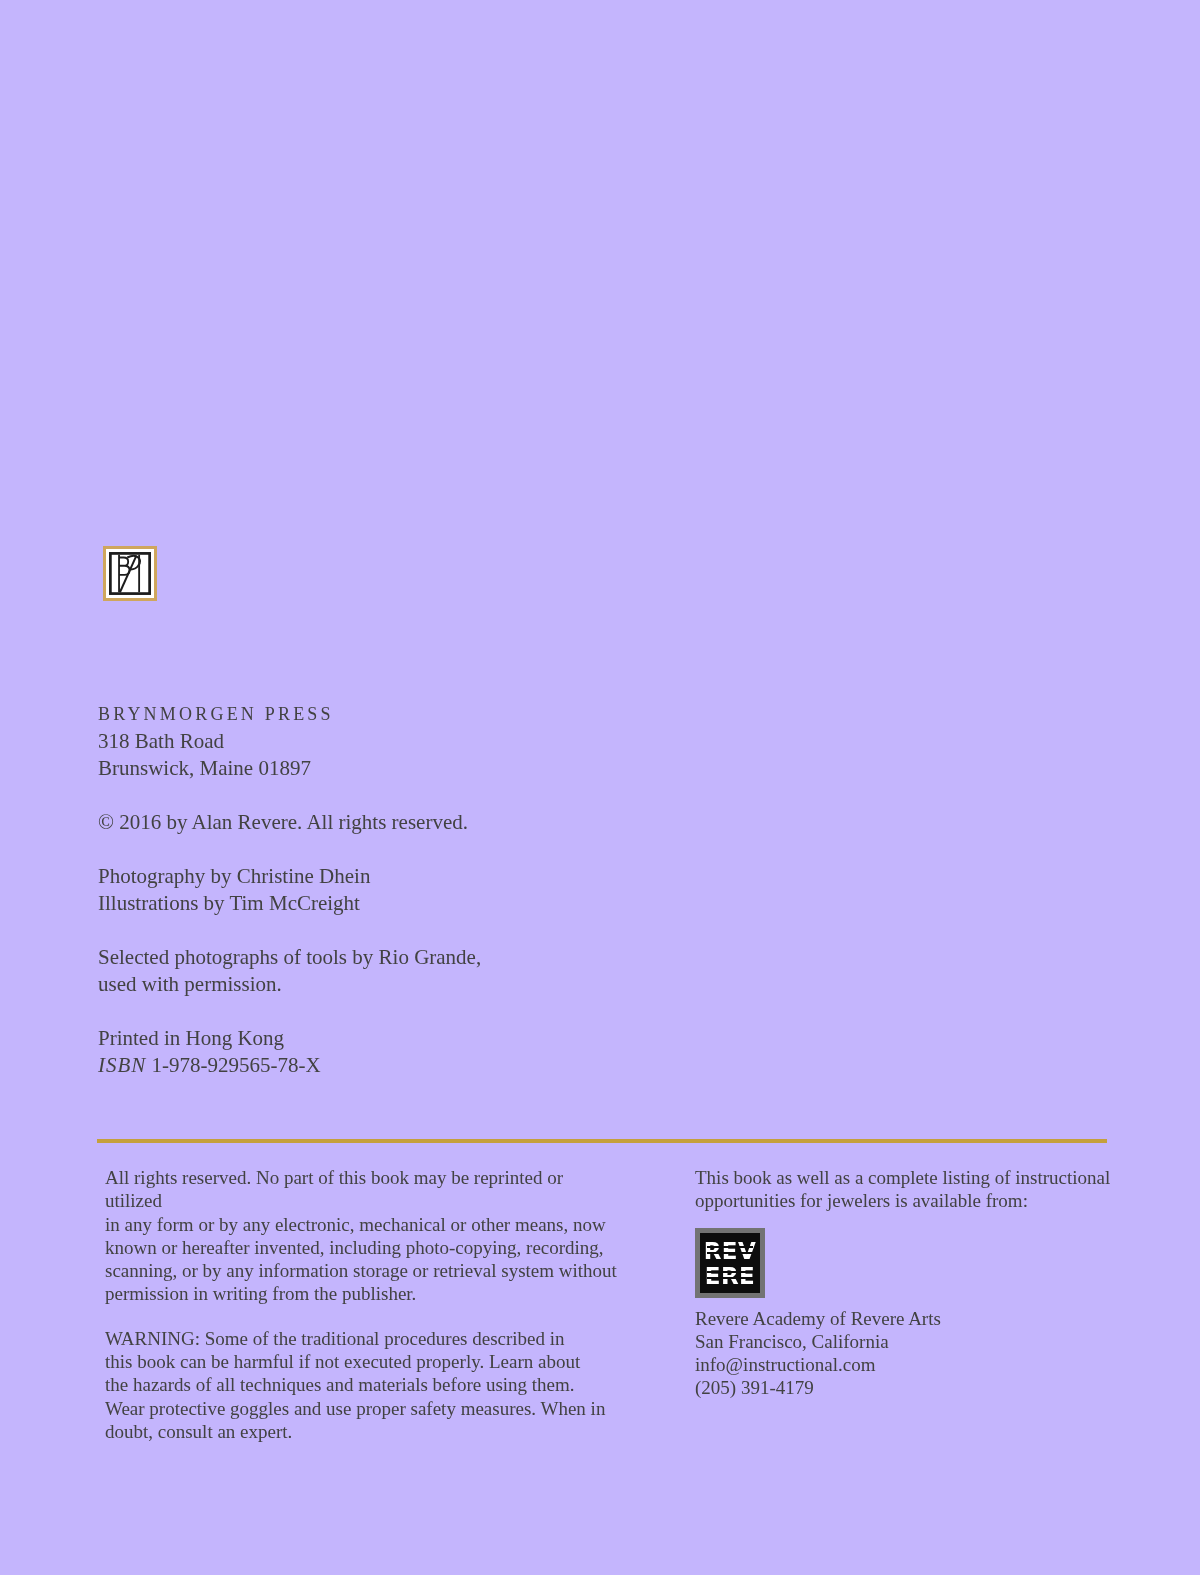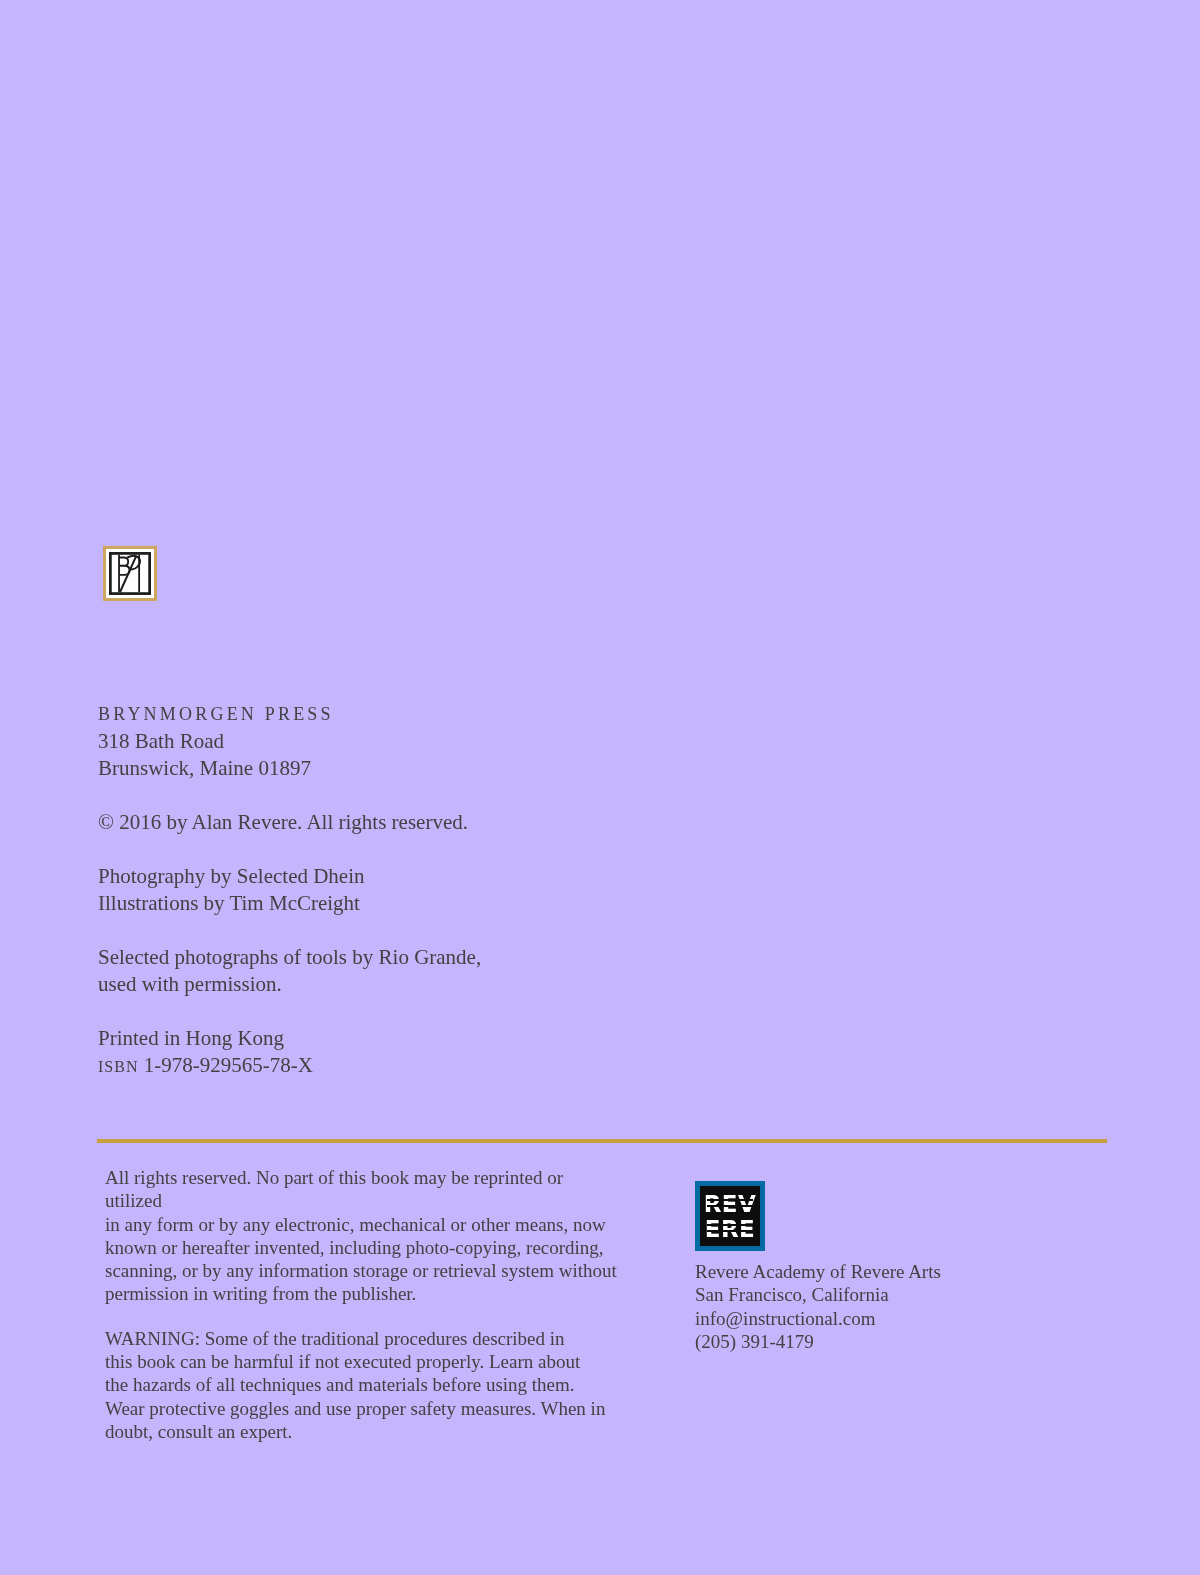--- a/index.html
+++ b/index.html
@@ -36,21 +36,21 @@
     font-size: 21px;
     line-height: 27px;
     width: 520px;
   }
   .top-block .group { margin-bottom: 27px; }
   .pub-name {
     font-size: 18px;
     letter-spacing: 3.2px;
     line-height: 27px;
   }
-  .sc { font-size: 16px; letter-spacing: 1px; }
+  .sc { font-size: 21px; letter-spacing: 1px; font-style: italic; }
 
   
   .gold-rule {
     position: absolute;
     left: 97px;
     top: 1139px;
     width: 1010px;
     height: 4px;
     background: #c5a03c;
   }
@@ -63,21 +63,21 @@
     line-height: 23.3px;
   }
   .col-left { left: 105px; width: 515px; }
   .col-right { left: 695px; width: 420px; }
   .col .para { margin-bottom: 21px; }
 
   
   .revere-logo {
     width: 70px;
     height: 70px;
-    border: 5px solid #0369a1;
+    border: 5px solid #737373;
     background: #0d0d0d;
     margin: 15px 0 9px 0;
   }
   .revere-logo svg { display: block; width: 100%; height: 100%; }
 </style>
 </head>
 <body>
 
 <div class="page">
 
@@ -94,21 +94,21 @@
 
   <div class="top-block">
     <div class="group">
       <div class="pub-name">BRYNMORGEN PRESS</div>
       <div class="preline">318 Bath Road
 Brunswick, Maine 01897</div>
     </div>
 
     <div class="group">© 2016 by Alan Revere. All rights reserved.</div>
 
-    <div class="group preline">Photography by Selected Dhein
+    <div class="group preline">Photography by Christine Dhein
 Illustrations by Tim McCreight</div>
 
     <div class="group preline">Selected photographs of tools by Rio Grande,
 used with permission.</div>
 
     <div class="group">
       <div>Printed in Hong Kong</div>
       <div><span class="sc">ISBN</span> <span>1-978-929565-78-X</span></div>
     </div>
   </div>
@@ -122,20 +122,22 @@
 scanning, or by any information storage or retrieval system without
 permission in writing from the publisher.</div>
     <div class="para preline">WARNING: Some of the traditional procedures described in
 this book can be harmful if not executed properly. Learn about
 the hazards of all techniques and materials before using them.
 Wear protective goggles and use proper safety measures. When in
 doubt, consult an expert.</div>
   </div>
 
   <div class="col col-right">
+    <div class="preline">This book as well as a complete listing of instructional
+opportunities for jewelers is available from:</div>
 
     <div class="revere-logo">
       <svg viewBox="0 0 60 60">
         <rect width="60" height="60" fill="#0d0d0d"></rect>
         <text x="30" y="26" text-anchor="middle" fill="#ffffff" font-family="DejaVu Sans, sans-serif" font-weight="bold" font-size="23" letter-spacing="0.5">REV</text>
         <text x="30" y="51" text-anchor="middle" fill="#ffffff" font-family="DejaVu Sans, sans-serif" font-weight="bold" font-size="23" letter-spacing="0.5">ERE</text>
         <rect x="7" y="13" width="46" height="2" fill="#0d0d0d"></rect>
         <rect x="7" y="19" width="46" height="2" fill="#0d0d0d"></rect>
         <rect x="7" y="38" width="46" height="2" fill="#0d0d0d"></rect>
         <rect x="7" y="44" width="46" height="2" fill="#0d0d0d"></rect>

